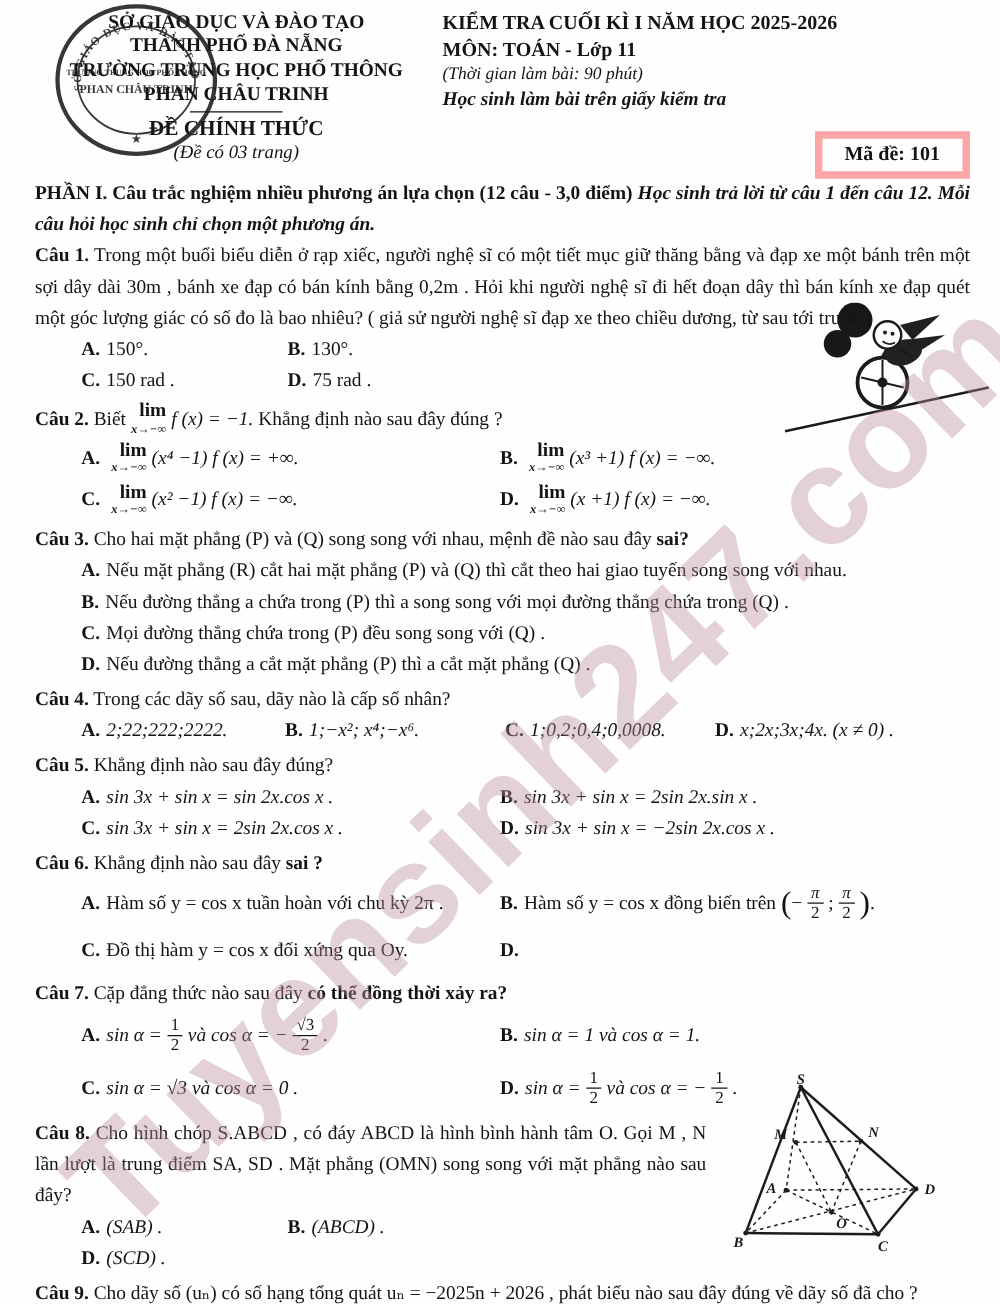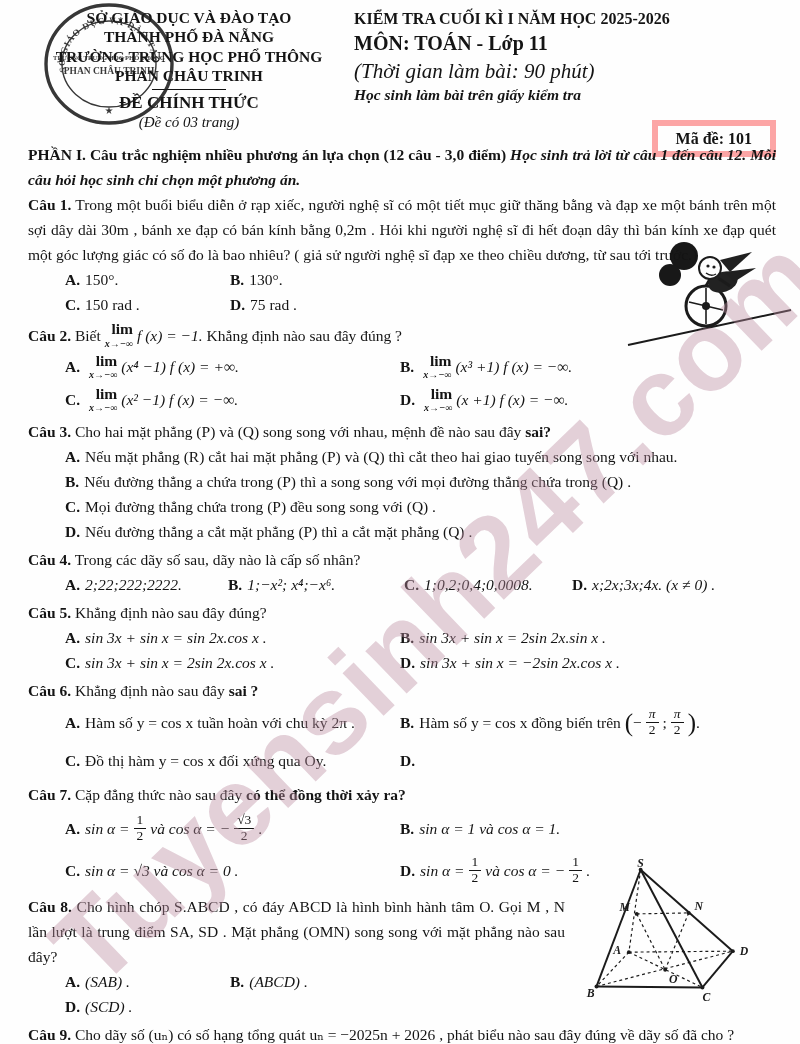--- a/index.html
+++ b/index.html
@@ -8,22 +8,22 @@
   
   .hdr{position:absolute;top:8px;left:24px;right:18px;display:flex;z-index:2;}
   .hdr-left{width:330px;text-align:center;line-height:1.25;}
   .hdr-right{flex:1;line-height:1.35;}
   .hl1{font-weight:600;}
   .hl3{font-weight:bold;}
   .rule{width:74px;border-top:1.6px solid #111;margin:3px auto 2px auto;}
   .doctype{font-weight:bold;font-size:17px;margin-top:2px;}
   .pagesnote{font-style:italic;font-size:15px;}
   .hr1{font-weight:bold;font-size:16px;}
-  .hr2{font-weight:bold;font-size:20px;}
-  .hr3{font-style:italic;font-size:21px;}
+  .hr2{font-weight:bold;font-size:16px;}
+  .hr3{font-style:italic;font-size:14px;}
   .hr4{font-weight:bold;font-style:italic;font-size:15.5px;}
   .mde{display:inline-block;border:6px solid #fca5a5;padding:2px 18px;font-weight:bold;font-size:16px;
        margin-top:14px;float:right;margin-right:6px;}
   .stamp{position:absolute;left:34px;top:0px;z-index:5;opacity:.88;}
   
   .wm{position:absolute;left:26px;top:918px;transform:rotate(-44deg);transform-origin:0 0;
       font-family:"Liberation Sans","DejaVu Sans",sans-serif;font-weight:bold;font-size:112px;
       letter-spacing:1px;color:rgba(187,141,159,0.40);z-index:3;white-space:nowrap;pointer-events:none;}
   
   .content{position:absolute;left:28px;right:24px;top:142px;z-index:2;}

